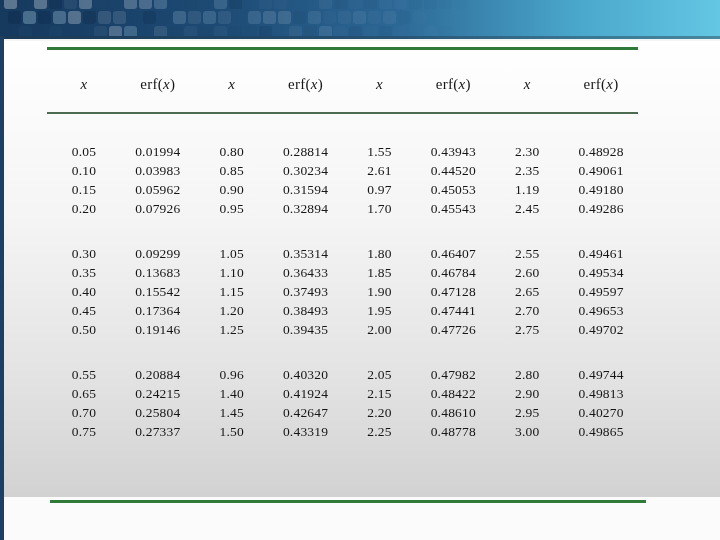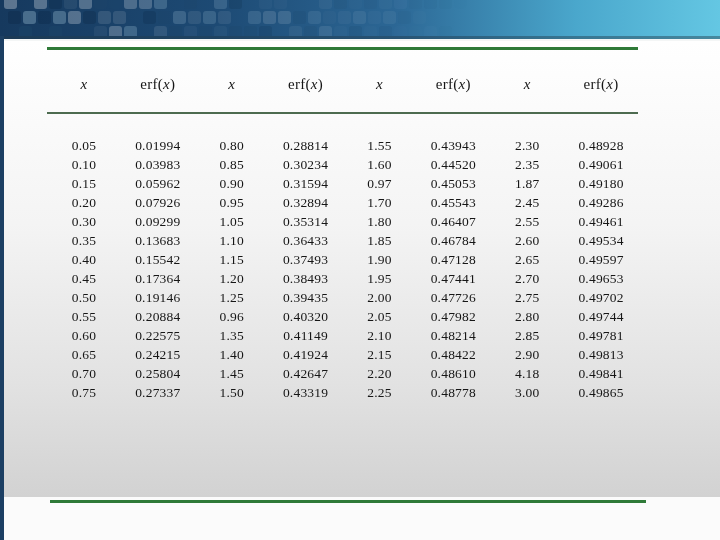--- a/index.html
+++ b/index.html
@@ -60,35 +60,35 @@
   .rule-bottom{
     position:absolute;left:50px;top:500px;width:596px;height:2.5px;
     background:var(--rule-green);
   }
   
   .tbl-header{
     position:absolute;left:47px;top:66px;width:591px;height:36px;
     display:flex;align-items:center;
   }
   .tbl-body{
-    position:absolute;left:47px;top:136px;width:591px;
+    position:absolute;left:47px;top:142px;width:591px;
   }
   .cell{
     flex:0 0 12.5%;width:12.5%;text-align:center;
   }
   .head-cell{
     font-size:15px;letter-spacing:0.3px;
   }
   .row{
     display:flex;line-height:19px;
   }
   .body-cell{
     font-size:13.5px;letter-spacing:0.2px;
   }
-  .group + .group{}
+  .group + .group{margin-top:26px;}
 </style>
 </head>
 <body>
 
 <div class="slide">
 
   <div class="banner">
     <div class="mosaic">
         <div class="tile" style="left: 0px; top: -4px; background: rgba(255, 255, 255, 0.3); opacity: 1;"></div>
         <div class="tile" style="left: 30px; top: -4px; background: rgba(255, 255, 255, 0.3); opacity: 0.93;"></div>
@@ -210,33 +210,33 @@
           <div class="cell body-cell">1.55</div>
           <div class="cell body-cell">0.43943</div>
           <div class="cell body-cell">2.30</div>
           <div class="cell body-cell">0.48928</div>
         </div>
         <div class="row">
           <div class="cell body-cell">0.10</div>
           <div class="cell body-cell">0.03983</div>
           <div class="cell body-cell">0.85</div>
           <div class="cell body-cell">0.30234</div>
-          <div class="cell body-cell">1.60</div>
+          <div class="cell body-cell">2.61</div>
           <div class="cell body-cell">0.44520</div>
           <div class="cell body-cell">2.35</div>
           <div class="cell body-cell">0.49061</div>
         </div>
         <div class="row">
           <div class="cell body-cell">0.15</div>
           <div class="cell body-cell">0.05962</div>
           <div class="cell body-cell">0.90</div>
           <div class="cell body-cell">0.31594</div>
           <div class="cell body-cell">0.97</div>
           <div class="cell body-cell">0.45053</div>
-          <div class="cell body-cell">1.87</div>
+          <div class="cell body-cell">1.19</div>
           <div class="cell body-cell">0.49180</div>
         </div>
         <div class="row">
           <div class="cell body-cell">0.20</div>
           <div class="cell body-cell">0.07926</div>
           <div class="cell body-cell">0.95</div>
           <div class="cell body-cell">0.32894</div>
           <div class="cell body-cell">1.70</div>
           <div class="cell body-cell">0.45543</div>
           <div class="cell body-cell">2.45</div>
@@ -300,48 +300,38 @@
           <div class="cell body-cell">0.55</div>
           <div class="cell body-cell">0.20884</div>
           <div class="cell body-cell">0.96</div>
           <div class="cell body-cell">0.40320</div>
           <div class="cell body-cell">2.05</div>
           <div class="cell body-cell">0.47982</div>
           <div class="cell body-cell">2.80</div>
           <div class="cell body-cell">0.49744</div>
         </div>
         <div class="row">
-          <div class="cell body-cell">0.60</div>
-          <div class="cell body-cell">0.22575</div>
-          <div class="cell body-cell">1.35</div>
-          <div class="cell body-cell">0.41149</div>
-          <div class="cell body-cell">2.10</div>
-          <div class="cell body-cell">0.48214</div>
-          <div class="cell body-cell">2.85</div>
-          <div class="cell body-cell">0.49781</div>
-        </div>
-        <div class="row">
           <div class="cell body-cell">0.65</div>
           <div class="cell body-cell">0.24215</div>
           <div class="cell body-cell">1.40</div>
           <div class="cell body-cell">0.41924</div>
           <div class="cell body-cell">2.15</div>
           <div class="cell body-cell">0.48422</div>
           <div class="cell body-cell">2.90</div>
           <div class="cell body-cell">0.49813</div>
         </div>
         <div class="row">
           <div class="cell body-cell">0.70</div>
           <div class="cell body-cell">0.25804</div>
           <div class="cell body-cell">1.45</div>
           <div class="cell body-cell">0.42647</div>
           <div class="cell body-cell">2.20</div>
           <div class="cell body-cell">0.48610</div>
-          <div class="cell body-cell">4.18</div>
-          <div class="cell body-cell">0.49841</div>
+          <div class="cell body-cell">2.95</div>
+          <div class="cell body-cell">0.40270</div>
         </div>
         <div class="row">
           <div class="cell body-cell">0.75</div>
           <div class="cell body-cell">0.27337</div>
           <div class="cell body-cell">1.50</div>
           <div class="cell body-cell">0.43319</div>
           <div class="cell body-cell">2.25</div>
           <div class="cell body-cell">0.48778</div>
           <div class="cell body-cell">3.00</div>
           <div class="cell body-cell">0.49865</div>

